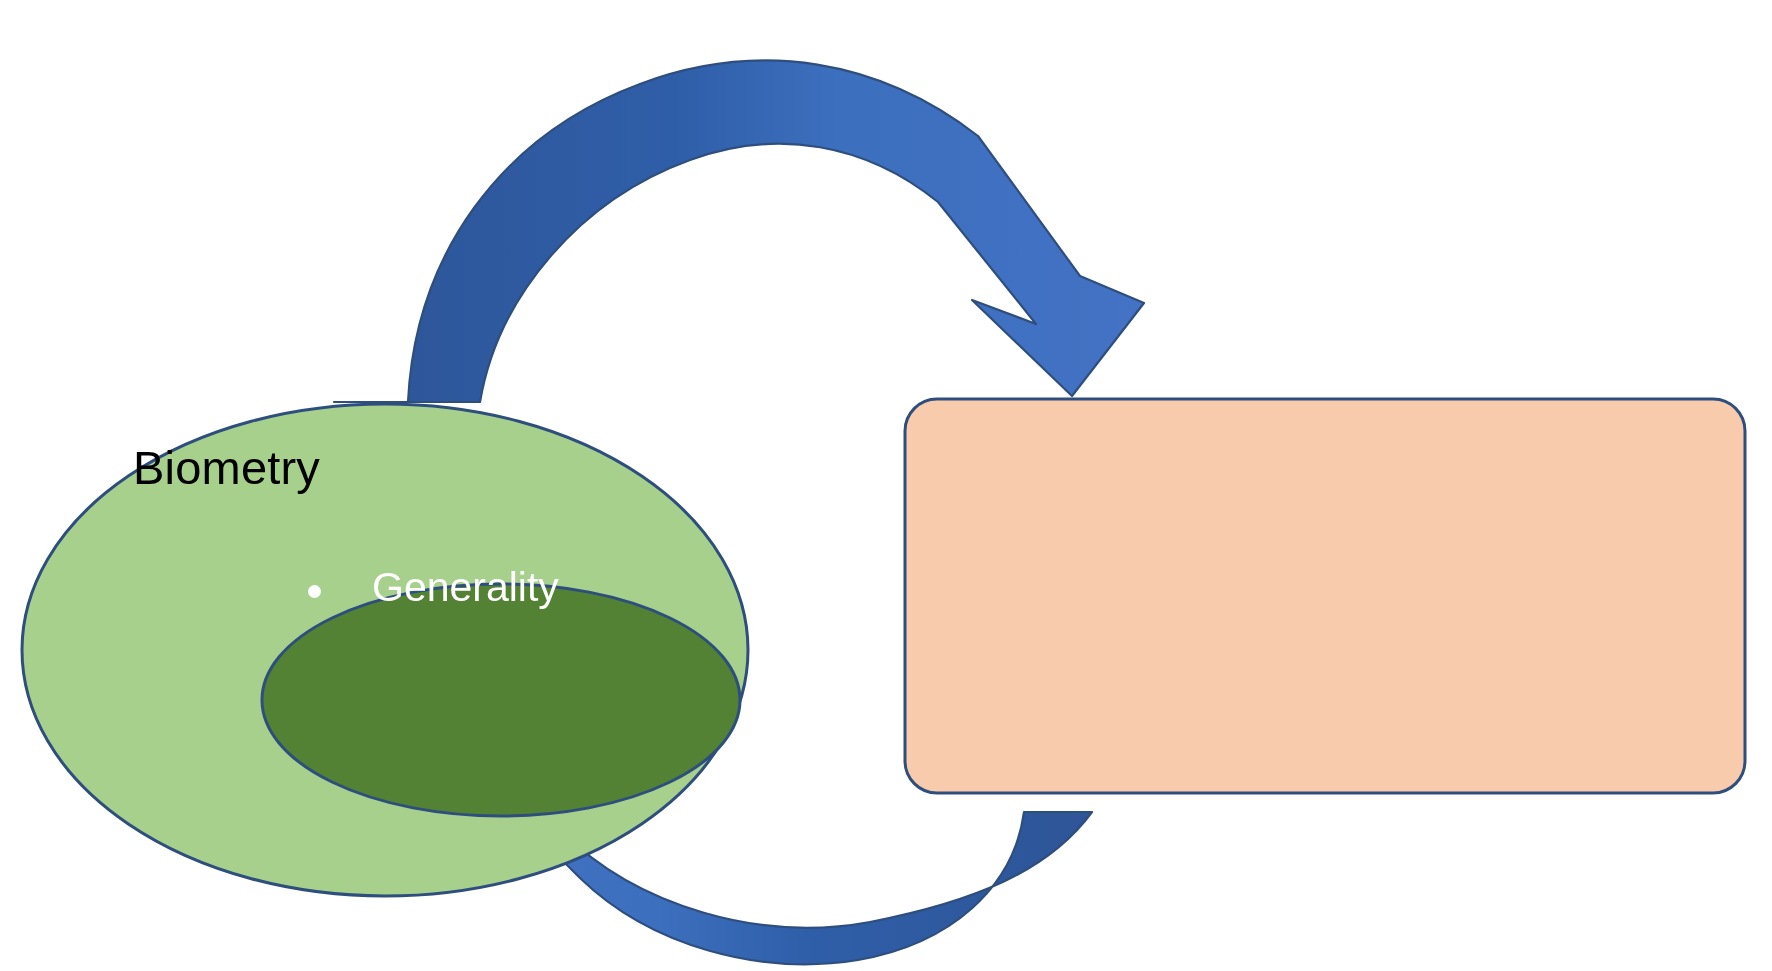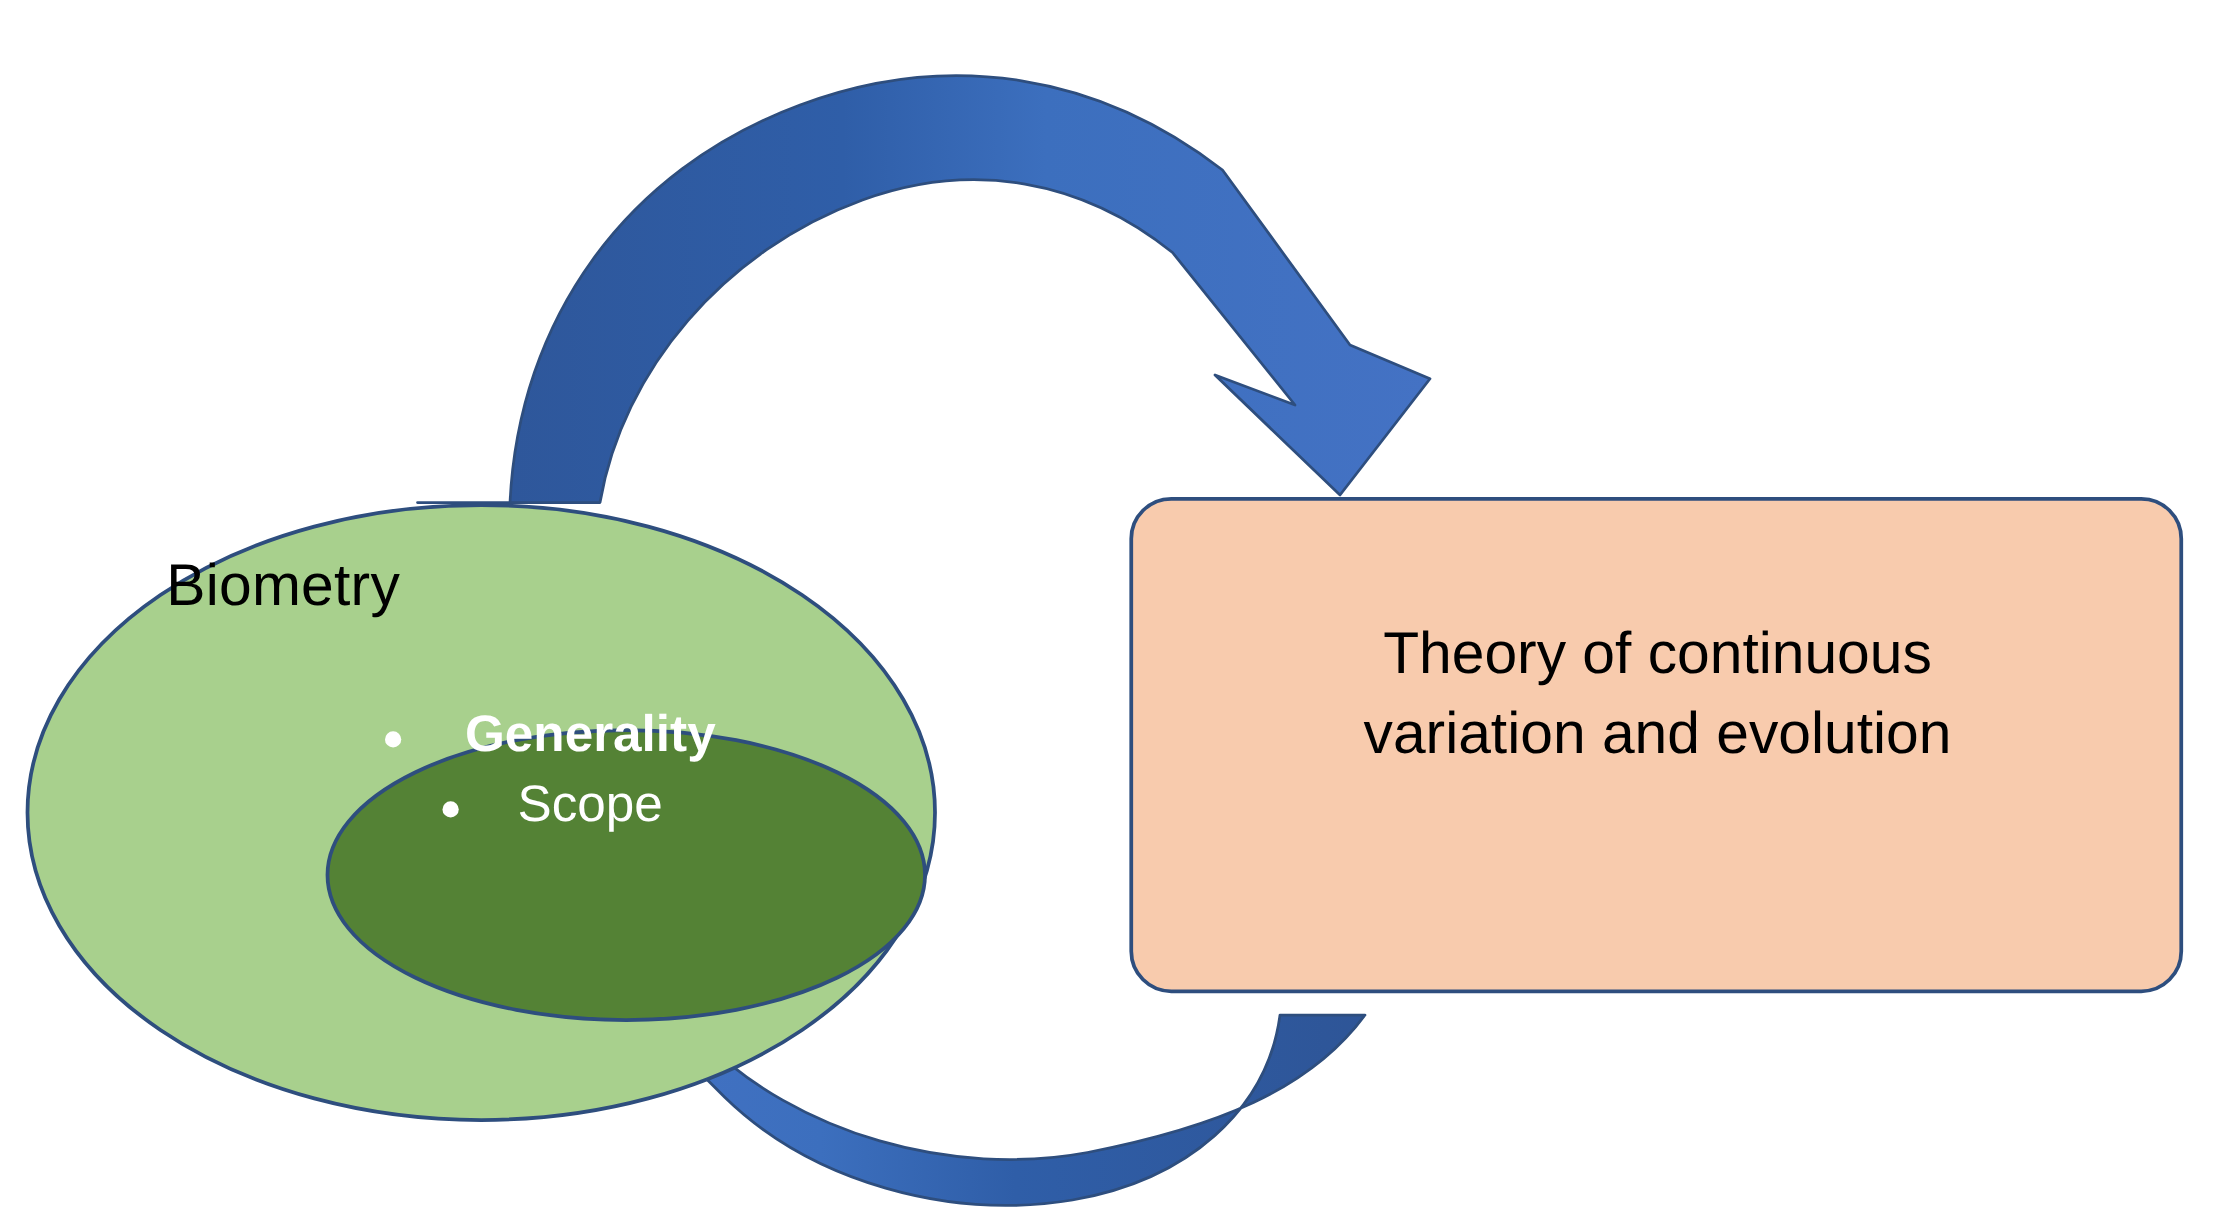--- a/index.html
+++ b/index.html
@@ -57,21 +57,21 @@
   #inner-list .bullet {
     position: absolute;
     top: 21px;
     width: 13px;
     height: 13px;
     border-radius: 50%;
     background: #FFFFFF;
   }
   #inner-list .row-0 .bullet { left: 8px; }
   #inner-list .row-1 .bullet { left: 54px; }
-  #inner-list .row-0 .txt { left: 72px; font-weight: bold; }
+  #inner-list .row-0 .txt { left: 72px; }
   #inner-list .row-1 .txt { left: 114px; }
   #inner-list .txt {
     position: absolute;
     top: 0;
     white-space: pre;
   }
   
   #theory-label {
     position: absolute;
     left: 920px;
@@ -148,22 +148,16 @@
     <rect x="905" y="383" width="840" height="394" rx="32" ry="32" fill="#F8CBAD" stroke="#2E4E7E" stroke-width="3"></rect>
   </svg>
 
   <div class="lbl" id="biometry-label">Biometry</div>
 
   <div id="inner-list">
     <span class="row row-0">
       <span class="bullet"></span>
       <span class="txt">Generality</span>
     </span>
-    <span class="row row-1">
-      <span class="bullet"></span>
-      <span class="txt">Scope</span>
-    </span>
   </div>
 
-  <div id="theory-label">Theory of continuous
-variation and evolution</div>
 
 </div>
 
 </body></html>

